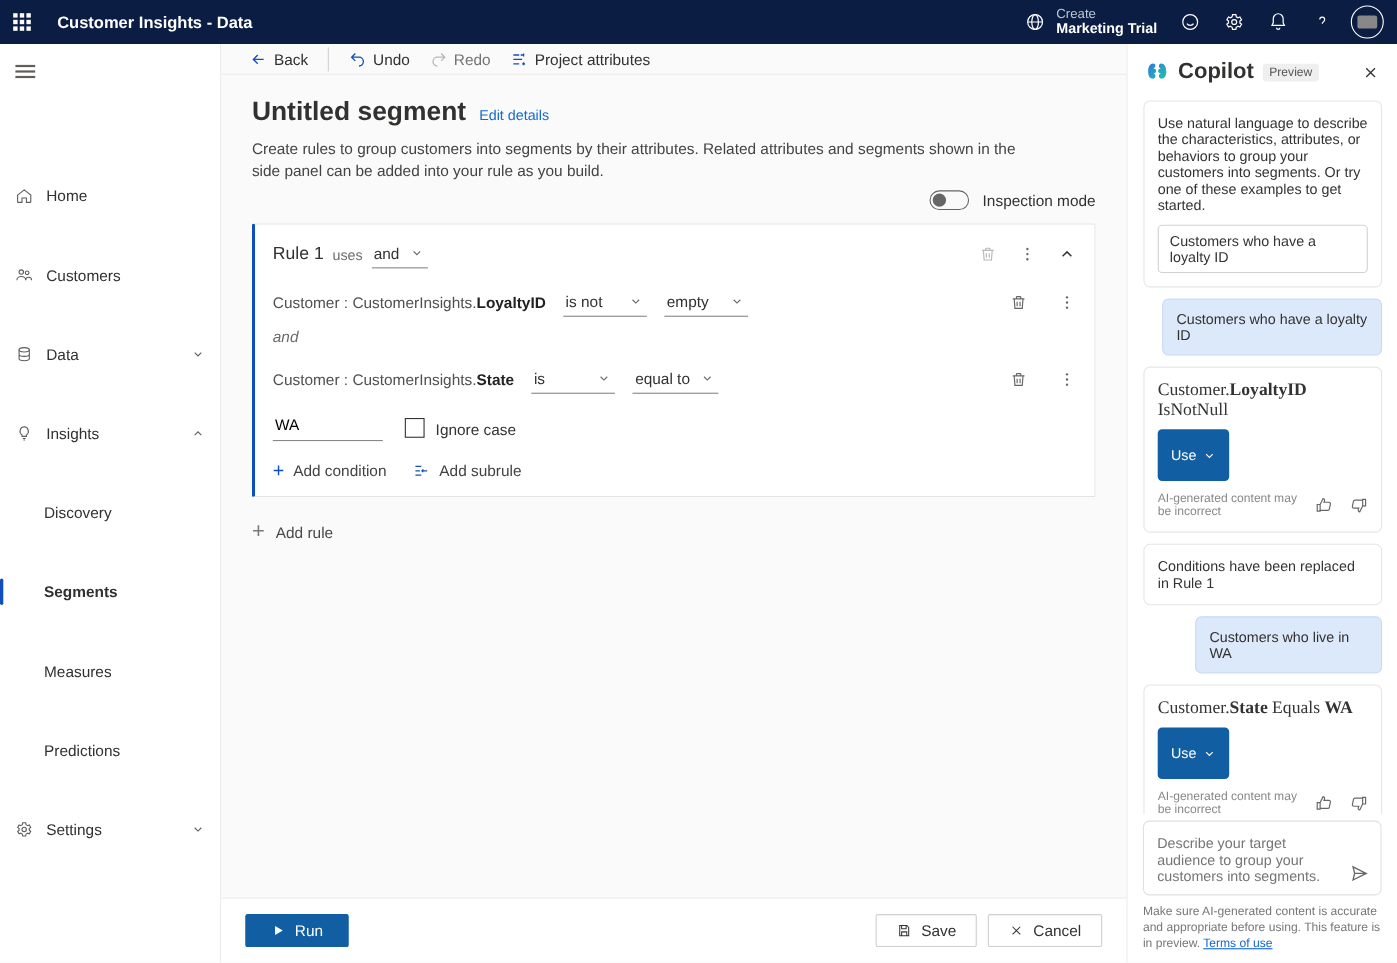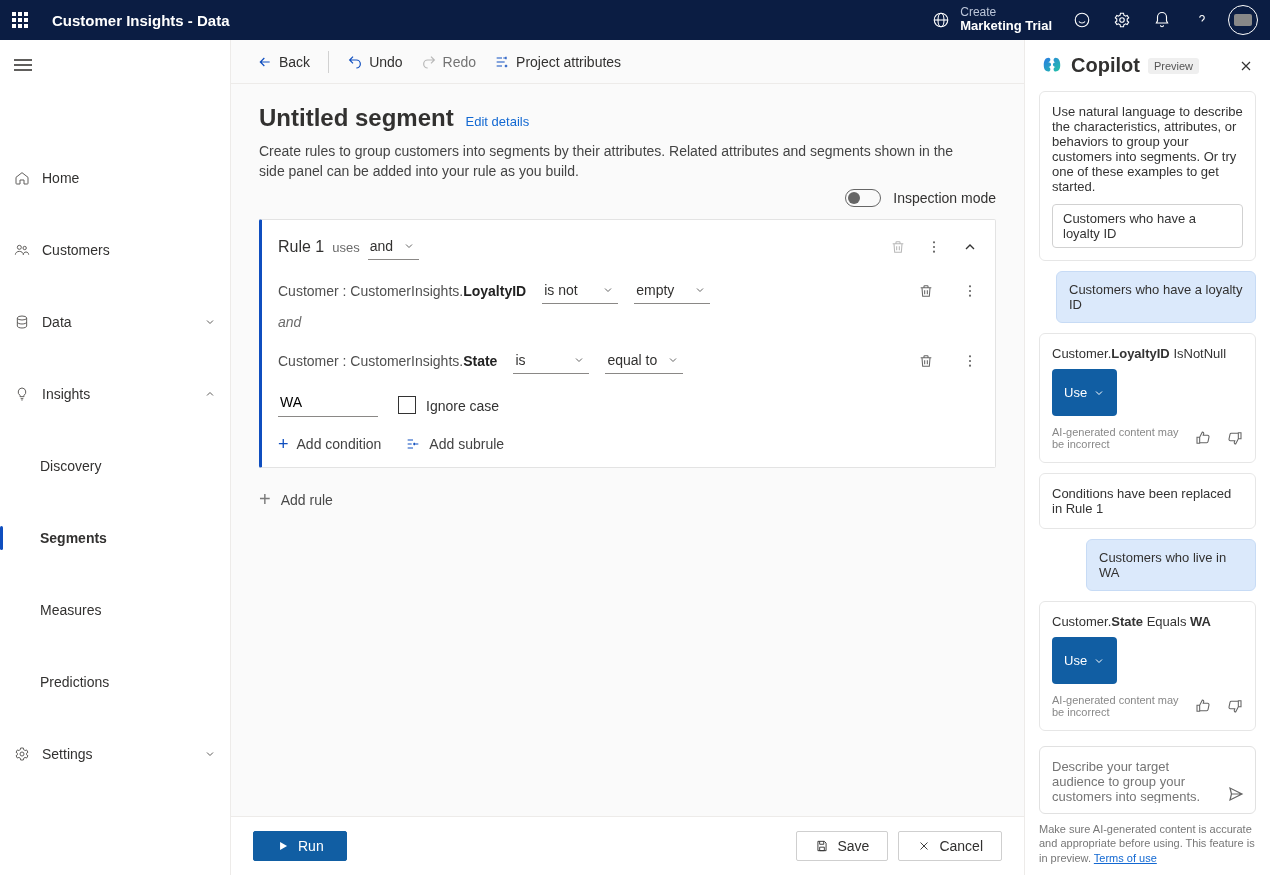--- a/index.html
+++ b/index.html
@@ -16,33 +16,33 @@
   .topbar .env .txt { line-height:1.1; font-size:12px;}
   .topbar .env .txt .line1 { color:#bcc6d9;}
   .topbar .env .txt .line2 { font-weight:600; font-size:13px;}
   .topbar .icons { display:flex; align-items:center; gap:20px;}
   .topbar .icons > div { width:20px; height:20px; display:flex; align-items:center; justify-content:center; cursor:pointer;}
   .topbar .avatar { width:30px; height:30px; border-radius:50%; border:1px solid #fff; margin-left:16px; display:flex; align-items:center; justify-content:center;}
   .topbar .avatar-inner {width:18px; height:12px; background:#888; border-radius:2px;}
 
   
   .layout { display:flex; height:calc(100% - 40px); }
-  .sidebar { width:231px; background:#fff; border-right:1px solid #edebe9; display:flex; flex-direction:column; padding-top:8px;gap:36px;}
+  .sidebar { width:201px; background:#fff; border-right:1px solid #edebe9; display:flex; flex-direction:column; padding-top:8px;gap:36px;}
   .sidebar .hamburger { padding:8px 14px; cursor:pointer;}
   .sidebar .hamburger div { width:18px; height:2px; background:#605e5c; margin:3px 0;}
   .nav-item { display:flex; align-items:center; gap:12px; padding:10px 14px; cursor:pointer; position:relative;}
   .nav-item.sub { padding-left:40px;}
   .nav-item.active { font-weight:600;}
   .nav-item.active::before { content:""; position:absolute; left:0; top:6px; bottom:6px; width:3px; background:#0f4ebf; border-radius:2px;}
   .nav-item .chev { margin-left:auto; }
   .nav-section-spacer { height:6px;}
 
   
   .main { flex:1; display:flex; flex-direction:column; background:#fafafa; min-width:0;}
-  .toolbar { height:44px; display:flex; align-items:center; gap:6px; padding:0 20px; border-bottom:1px solid #edebe9; color:#323130;}
+  .toolbar { height:28px; display:flex; align-items:center; gap:6px; padding:0 20px; border-bottom:1px solid #edebe9; color:#323130;}
   .toolbar .tbtn { display:flex; align-items:center; gap:6px; padding:4px 6px; cursor:pointer;}
   .toolbar .tbtn.disabled { color:#737373; cursor:default;}
   .toolbar .divider { width:1px; height:22px; background:#d1d1d1; margin:0 6px;}
 
   .content { flex:1; overflow:auto; padding:20px 28px;}
   .seg-title { font-size:24px; font-weight:600; display:inline;}
   .edit-details { color:#1268d2; font-size:13px; margin-left:8px; cursor:pointer;}
   .seg-desc { color:#444; margin-top:10px; line-height:1.4; max-width:700px;}
   .insp-row { display:flex; justify-content:flex-end; align-items:center; gap:12px; margin-top:8px;}
   .toggle { width:36px; height:18px; border:1px solid #666; border-radius:10px; padding:1px; display:flex; align-items:center;}
@@ -94,21 +94,21 @@
   .cp-scroll { flex:1; overflow:auto; padding:4px 14px 8px; position:relative;}
   .cp-card { border:1px solid #e6e6e6; border-radius:6px; padding:12px; margin-bottom:10px; font-size:13px; color:#333;}
   .cp-chip { border:1px solid #d1d1d1; border-radius:4px; padding:6px 10px; display:inline-block; margin-top:10px; cursor:pointer; font-size:13px;}
   .cp-chip-row { display:flex; gap:8px; justify-content:flex-end; margin-top:10px;}
   .cp-smallbtn { border:1px solid #d1d1d1; border-radius:4px; padding:4px 10px; display:flex; align-items:center; gap:6px; font-size:12px; cursor:pointer;}
   .cp-user-msg { background:#dbe9fb; border:1px solid #c7dbf5; border-radius:6px; padding:10px 12px; margin:0 0 10px auto; max-width:200px; font-size:13px; align-self:flex-end;}
   .cp-msg-wrap { display:flex; flex-direction:column;}
   .cp-use-btn { background:#115ea3; color:#fff; border:none; border-radius:4px; padding:16px 12px; display:inline-flex; align-items:center; gap:6px; font-size:13px; cursor:pointer; margin-top:8px;}
   .cp-ai-note { font-size:11px; color:#888; margin-top:10px; display:flex; align-items:center; gap:14px;}
   .cp-ai-note .thumbs { margin-left:auto; display:flex; gap:16px;}
-  .cp-inline-card .code {font-size:13px;}
+  .cp-inline-card .code {font-size:16px;font-family:Liberation Serif, serif;}
   .cp-inputbox { border:1px solid #e1e1e1; border-radius:6px; margin:6px 14px 8px; padding:10px; display:flex; align-items:flex-start;}
   .cp-inputbox textarea { border:none; resize:none; flex:1; font-family:inherit; font-size:13px; color:#777; outline:none; height:46px;}
   .cp-send { align-self:flex-end; cursor:pointer; color:#666;}
   .cp-footer { font-size:11px; color:#777; padding:0 14px 10px; line-height:1.3;}
   .cp-footer a { color:#1268d2;}
 
   .vthumb { width:16px; height:16px; cursor:pointer; color:#666;}
 
   
   .cp-scroll::-webkit-scrollbar { width:10px;}

